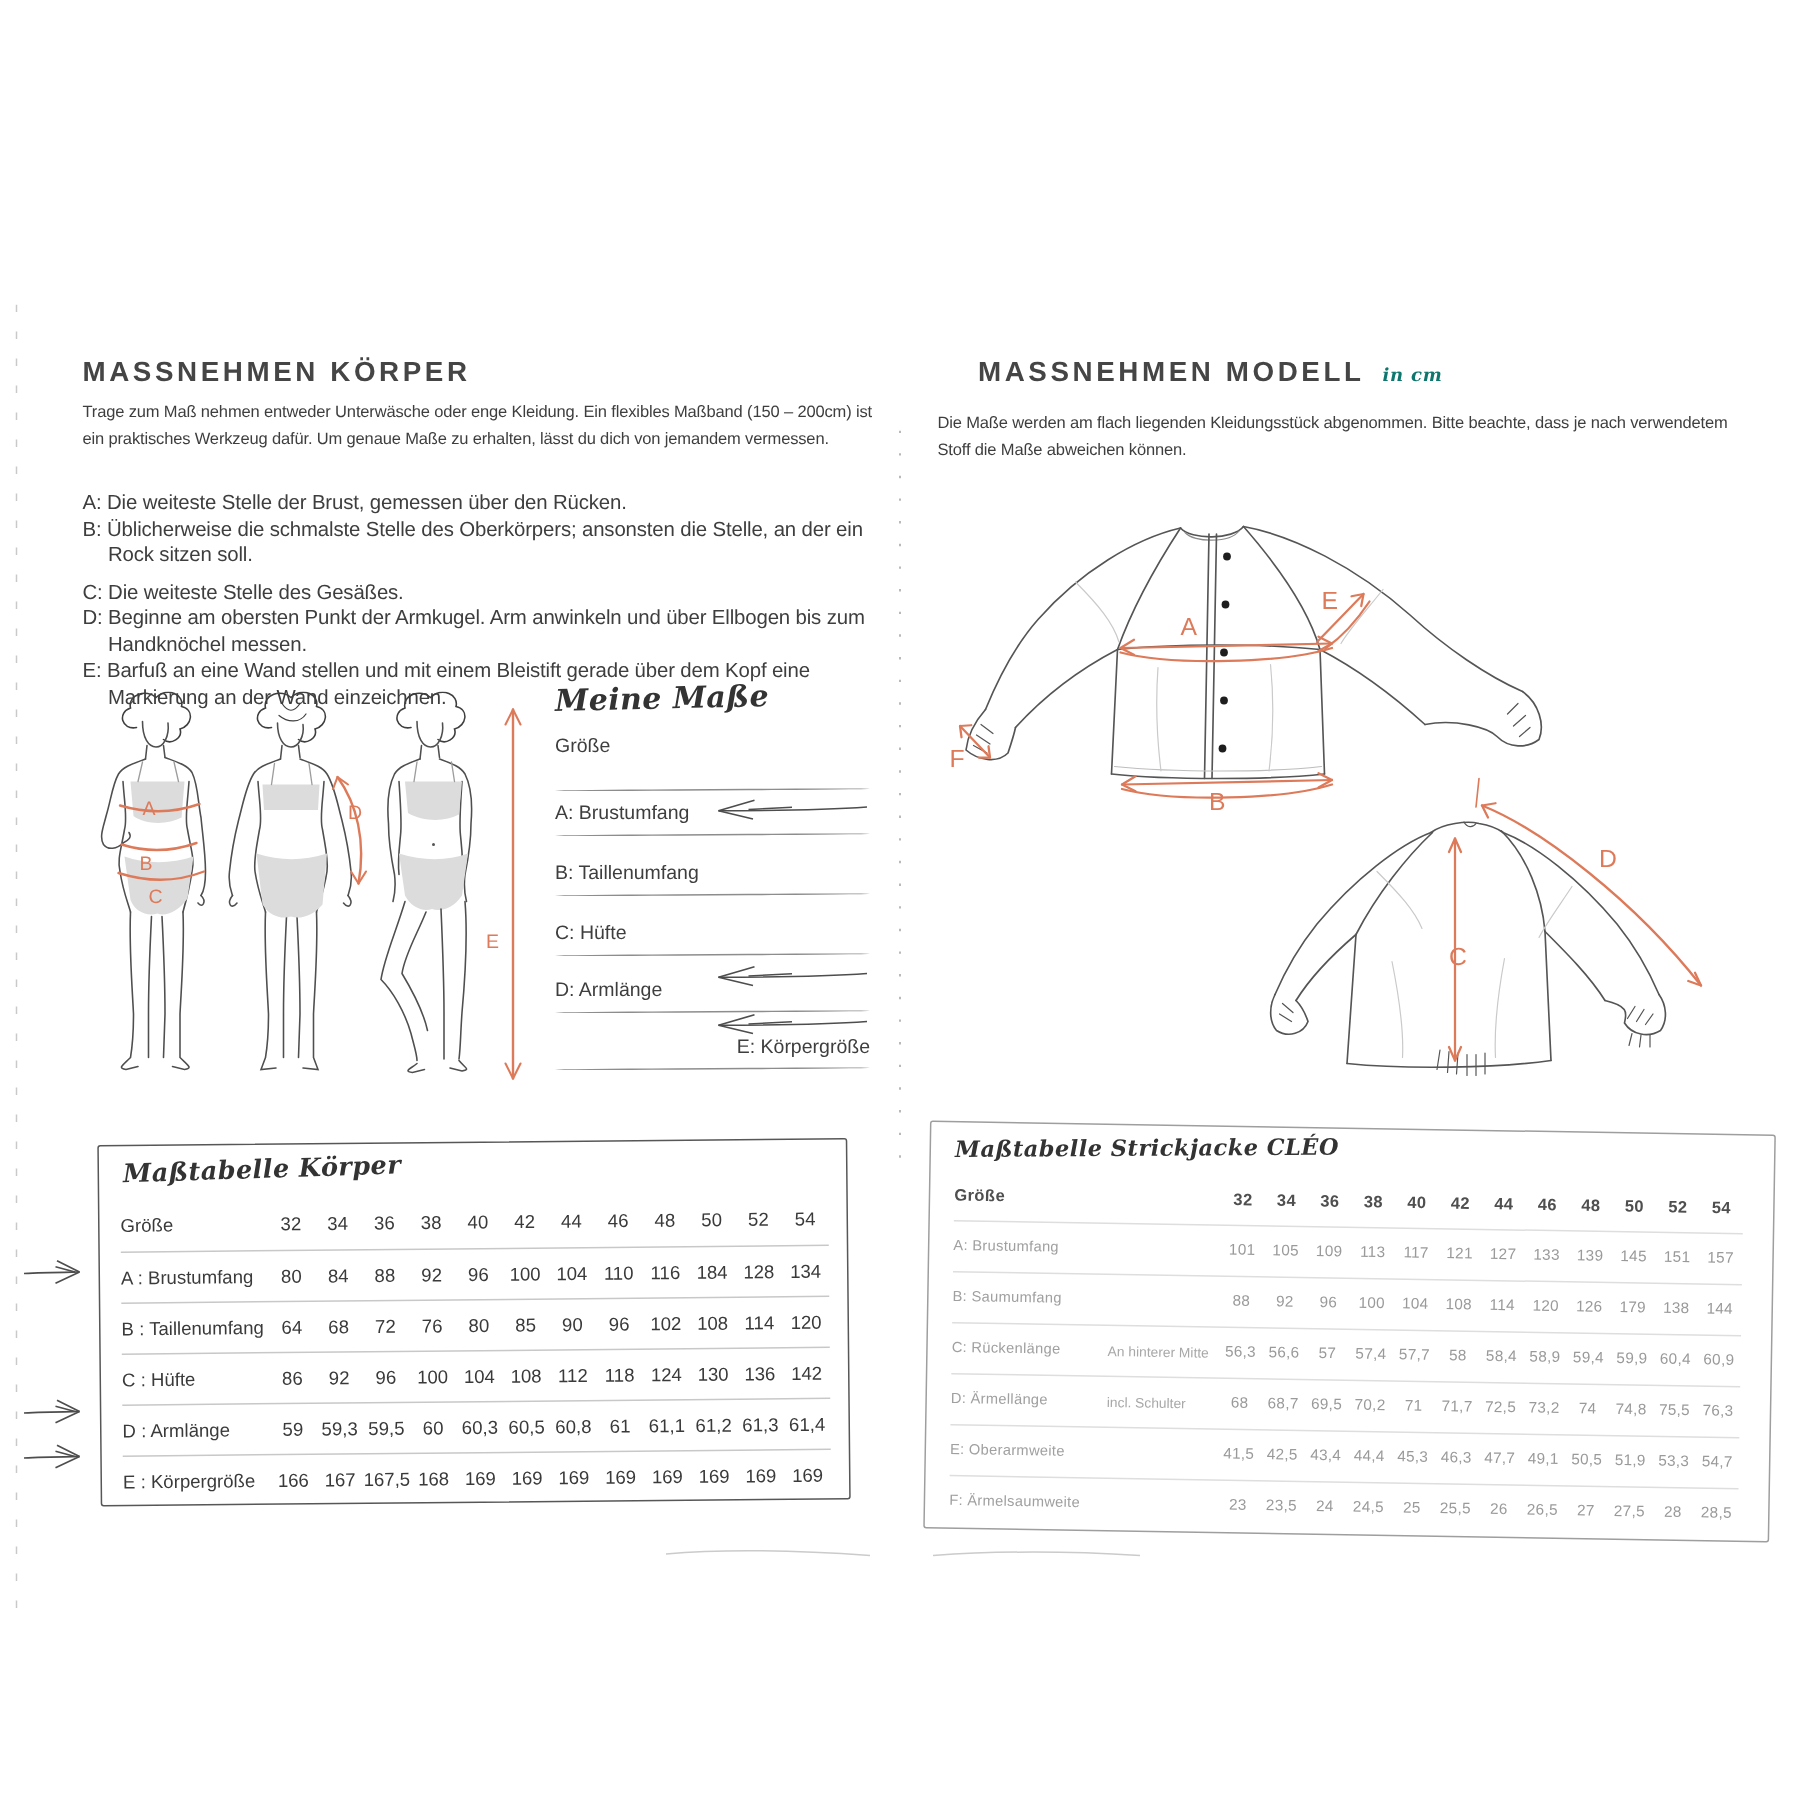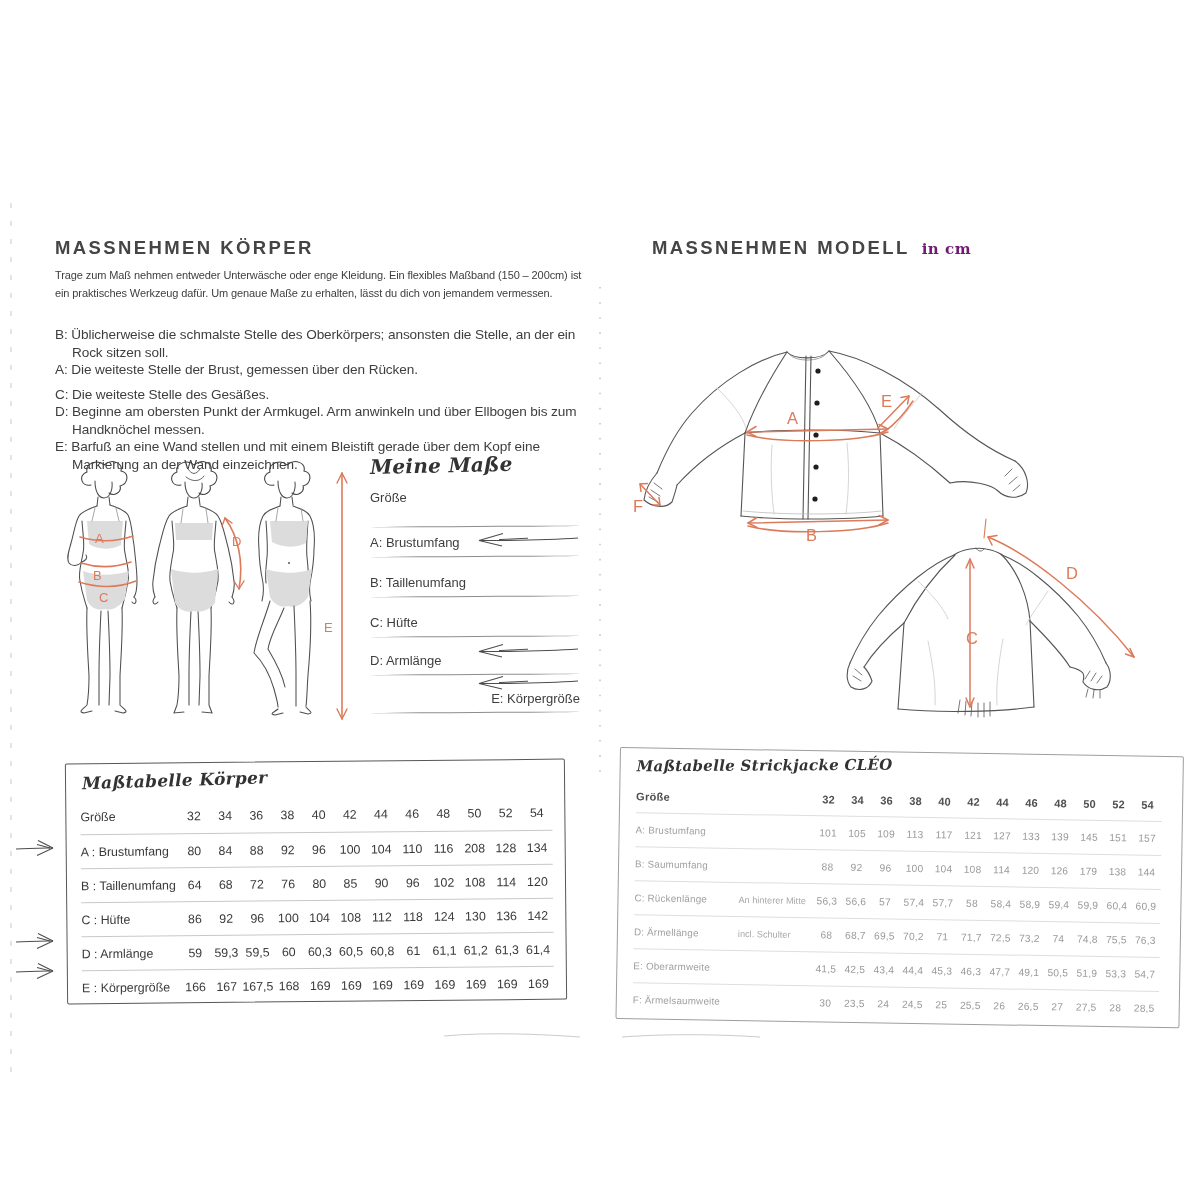--- a/index.html
+++ b/index.html
@@ -1,21 +1,21 @@
 <!DOCTYPE html>
 <html><head>
 <meta charset="utf-8">
 <style>
   html,body{margin:0;padding:0;background:#ffffff;}
   .page{position:relative;width:1200px;height:1200px;background:#fff;overflow:hidden;
         font-family:"Liberation Sans",sans-serif;color:#3e3e3e;margin-top:35px;}
   .abs{position:absolute;}
   .section-title{font-size:18.5px;font-weight:600;letter-spacing:2.4px;color:#454545;white-space:nowrap;}
-  .unit-note{font-family:"DejaVu Serif",serif;font-weight:600;font-size:15px;
-             letter-spacing:.5px;margin-left:12px;color:#701a75;}
+  .unit-note{font-family:"DejaVu Serif",serif;font-style:italic;font-weight:600;font-size:12px;
+             letter-spacing:.5px;margin-left:12px;color:#0f766e;}
   .body-text{font-size:11px;line-height:18px;color:#3e3e3e;letter-spacing:-.1px;}
   .steps .step{padding-left:17px;text-indent:-17px;font-size:13.6px;line-height:17.5px;letter-spacing:-.1px;}
   .steps .step:nth-child(2){margin-bottom:7px;}
   .hand{font-family:"DejaVu Serif",serif;font-style:italic;font-weight:700;color:#333;
         transform:rotate(-1.3deg);transform-origin:0 50%;display:inline-block;letter-spacing:.3px;}
   
   .mm-form{position:absolute;left:370px;top:420px;width:210px;height:260px;}
   .mm-title{font-size:20px;}
   .mm-field{position:absolute;left:0;width:210px;}
   .mm-label{font-size:13px;color:#3e3e3e;}
@@ -57,22 +57,22 @@
   <svg class="abs" style="left:7px;top:168px;" width="8" height="870">
     <line x1="4" y1="0" x2="4" y2="870" stroke="#c9c9c9" stroke-width="1" stroke-dasharray="5 13"></line>
   </svg>
   <svg class="abs" style="left:596px;top:252px;" width="8" height="494">
     <line x1="4" y1="0" x2="4" y2="494" stroke="#b9b9b9" stroke-width="1.3" stroke-dasharray="1.6 13.5"></line>
   </svg>
 
   <div class="abs section-title" style="left:55px;top:202px;">MASSNEHMEN KÖRPER</div>
   <div class="abs body-text" style="left:55px;top:231px;width:528px;">Trage zum Maß nehmen entweder Unterwäsche oder enge Kleidung. Ein flexibles Maßband (150 – 200cm) ist ein praktisches Werkzeug dafür. Um genaue Maße zu erhalten, lässt du dich von jemandem vermessen.</div>
   <div class="abs steps" style="left:55px;top:291px;width:528px;">
+      <div class="step">A: Die weiteste Stelle der Brust, gemessen über den Rücken.</div>
       <div class="step">B: Üblicherweise die schmalste Stelle des Oberkörpers; ansonsten die Stelle, an der ein Rock sitzen soll.</div>
-      <div class="step">A: Die weiteste Stelle der Brust, gemessen über den Rücken.</div>
       <div class="step">C: Die weiteste Stelle des Gesäßes.</div>
       <div class="step">D: Beginne am obersten Punkt der Armkugel. Arm anwinkeln und über Ellbogen bis zum Handknöchel messen.</div>
       <div class="step">E: Barfuß an eine Wand stellen und mit einem Bleistift gerade über dem Kopf eine Markierung an der Wand einzeichnen.</div>
     </div>
 
   <svg class="abs" style="left:42px;top:426px;" width="310" height="268" viewBox="0 0 310 268" fill="none" stroke="#4f4f4f" stroke-width="1.05" stroke-linecap="round">
 
     <path d="M49,24 C39,26 36,14 45,11 C43,2 56,-2 62,4 C70,-3 81,2 79,10 C88,12 86,23 78,25 C80,31 72,36 67,32" stroke="#3f3f3f"></path>
     <path d="M53,20 C53,31 57,37 62,37 C67,37 71,30 70,21"></path>
     <path d="M56,36 L55,45 M67,36 L68,44"></path>
@@ -209,21 +209,21 @@
         <div class="tc tlabel">A : Brustumfang</div>
         <div class="tc tval">80</div>
         <div class="tc tval">84</div>
         <div class="tc tval">88</div>
         <div class="tc tval">92</div>
         <div class="tc tval">96</div>
         <div class="tc tval">100</div>
         <div class="tc tval">104</div>
         <div class="tc tval">110</div>
         <div class="tc tval">116</div>
-        <div class="tc tval">208</div>
+        <div class="tc tval">184</div>
         <div class="tc tval">128</div>
         <div class="tc tval">134</div>
       </div><div class="trow">
         <div class="tc tlabel">B : Taillenumfang</div>
         <div class="tc tval">64</div>
         <div class="tc tval">68</div>
         <div class="tc tval">72</div>
         <div class="tc tval">76</div>
         <div class="tc tval">80</div>
         <div class="tc tval">85</div>
@@ -274,20 +274,21 @@
         <div class="tc tval">169</div>
         <div class="tc tval">169</div>
         <div class="tc tval">169</div>
         <div class="tc tval">169</div>
       </div></div>
 
   <div class="abs" style="left:652px;top:202px;display:flex;align-items:baseline;">
     <span class="section-title">MASSNEHMEN MODELL</span>
     <span class="unit-note">in cm</span>
   </div>
+  <div class="abs body-text" style="left:625px;top:238px;width:545px;">Die Maße werden am flach liegenden Kleidungsstück abgenommen. Bitte beachte, dass je nach verwendetem Stoff die Maße abweichen können.</div>
 
   <svg class="abs" style="left:622px;top:298px;" width="445" height="238" viewBox="0 0 445 238" fill="none" stroke="#555" stroke-width="1.1" stroke-linecap="round">
     <path d="M165,19 C172,27 200,27 207,18"></path>
     <path d="M168,22 C174,29 198,29 204,21" stroke="#8a8a8a" stroke-width=".8"></path>
     <path d="M184,23 L181,186 M189,23 L186,186"></path>
     <circle cx="196" cy="38" r="2.6" fill="#1e1e1e" stroke="none"></circle>
     <circle cx="195" cy="70" r="2.6" fill="#1e1e1e" stroke="none"></circle>
     <circle cx="194" cy="102" r="2.6" fill="#1e1e1e" stroke="none"></circle>
     <circle cx="194" cy="134" r="2.6" fill="#1e1e1e" stroke="none"></circle>
     <circle cx="193" cy="166" r="2.6" fill="#1e1e1e" stroke="none"></circle>
@@ -446,21 +447,21 @@
         <div class="tc tval">46,3</div>
         <div class="tc tval">47,7</div>
         <div class="tc tval">49,1</div>
         <div class="tc tval">50,5</div>
         <div class="tc tval">51,9</div>
         <div class="tc tval">53,3</div>
         <div class="tc tval">54,7</div>
       </div><div class="trow">
         <div class="tc tlabel">F: Ärmelsaumweite</div>
         <div class="tc tnote"></div>
-        <div class="tc tval">30</div>
+        <div class="tc tval">23</div>
         <div class="tc tval">23,5</div>
         <div class="tc tval">24</div>
         <div class="tc tval">24,5</div>
         <div class="tc tval">25</div>
         <div class="tc tval">25,5</div>
         <div class="tc tval">26</div>
         <div class="tc tval">26,5</div>
         <div class="tc tval">27</div>
         <div class="tc tval">27,5</div>
         <div class="tc tval">28</div>

